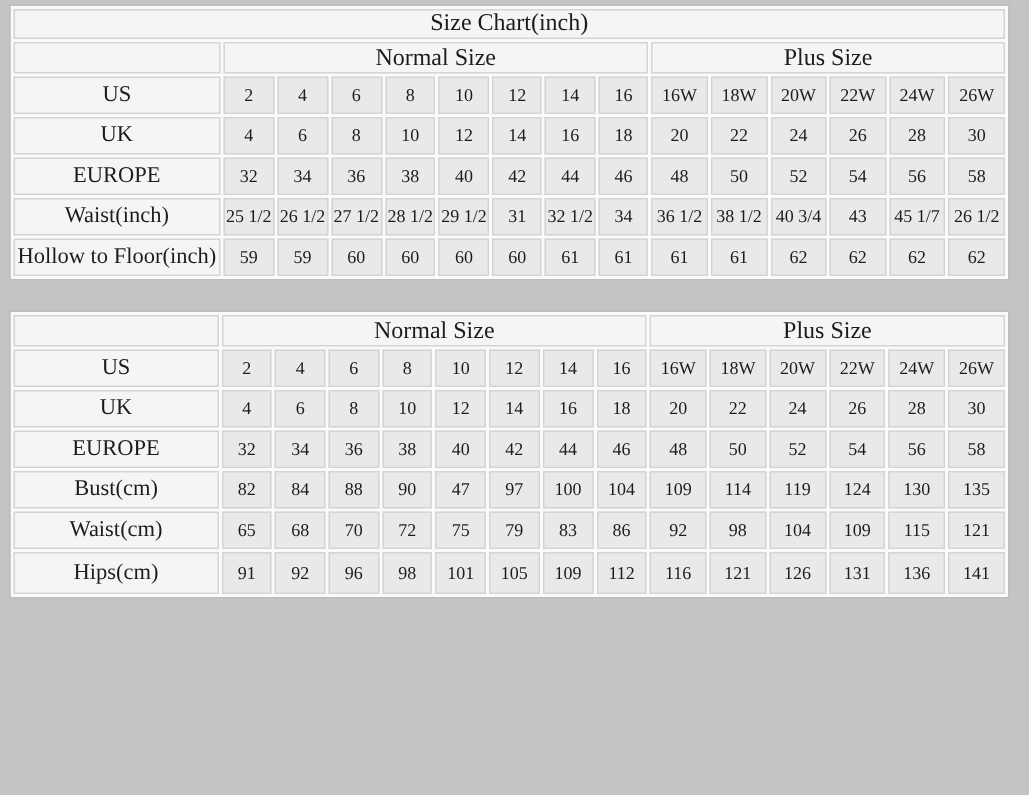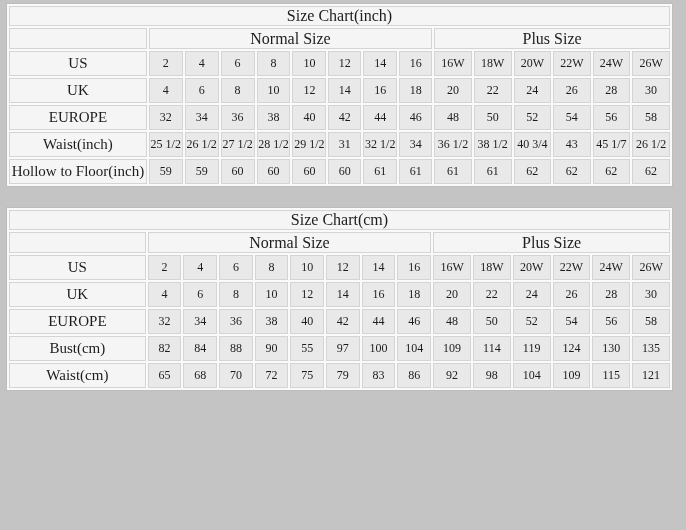--- a/index.html
+++ b/index.html
@@ -197,23 +197,20 @@
         <col class="normal-col">
         <col class="normal-col">
       <col class="plus-col">
         <col class="plus-col">
         <col class="plus-col">
       <col class="plus-col">
         <col class="plus-col">
         <col class="plus-col">
     </colgroup>
     <thead>
-      <tr class="title-row">
-        <th class="title-cell" colspan="15">Size Chart(cm)</th>
-      </tr>
       <tr class="group-row">
         <th class="corner-cell"></th>
         <th class="group-cell" colspan="8">Normal Size</th>
         <th class="group-cell" colspan="6">Plus Size</th>
       </tr>
     </thead>
     <tbody>
         <tr>
           <th class="label-cell">US</th>
           <td class="data-cell">2</td>
@@ -264,21 +261,21 @@
           <td class="data-cell">54</td>
           <td class="data-cell">56</td>
           <td class="data-cell">58</td>
         </tr>
         <tr>
           <th class="label-cell">Bust(cm)</th>
           <td class="data-cell">82</td>
           <td class="data-cell">84</td>
           <td class="data-cell">88</td>
           <td class="data-cell">90</td>
-          <td class="data-cell">55</td>
+          <td class="data-cell">47</td>
           <td class="data-cell">97</td>
           <td class="data-cell">100</td>
           <td class="data-cell">104</td>
           <td class="data-cell">109</td>
           <td class="data-cell">114</td>
           <td class="data-cell">119</td>
           <td class="data-cell">124</td>
           <td class="data-cell">130</td>
           <td class="data-cell">135</td>
         </tr>
@@ -292,16 +289,33 @@
           <td class="data-cell">79</td>
           <td class="data-cell">83</td>
           <td class="data-cell">86</td>
           <td class="data-cell">92</td>
           <td class="data-cell">98</td>
           <td class="data-cell">104</td>
           <td class="data-cell">109</td>
           <td class="data-cell">115</td>
           <td class="data-cell">121</td>
         </tr>
+        <tr>
+          <th class="label-cell">Hips(cm)</th>
+          <td class="data-cell">91</td>
+          <td class="data-cell">92</td>
+          <td class="data-cell">96</td>
+          <td class="data-cell">98</td>
+          <td class="data-cell">101</td>
+          <td class="data-cell">105</td>
+          <td class="data-cell">109</td>
+          <td class="data-cell">112</td>
+          <td class="data-cell">116</td>
+          <td class="data-cell">121</td>
+          <td class="data-cell">126</td>
+          <td class="data-cell">131</td>
+          <td class="data-cell">136</td>
+          <td class="data-cell">141</td>
+        </tr>
       </tbody>
   </table>
 
 </div>
 
 </body></html>

